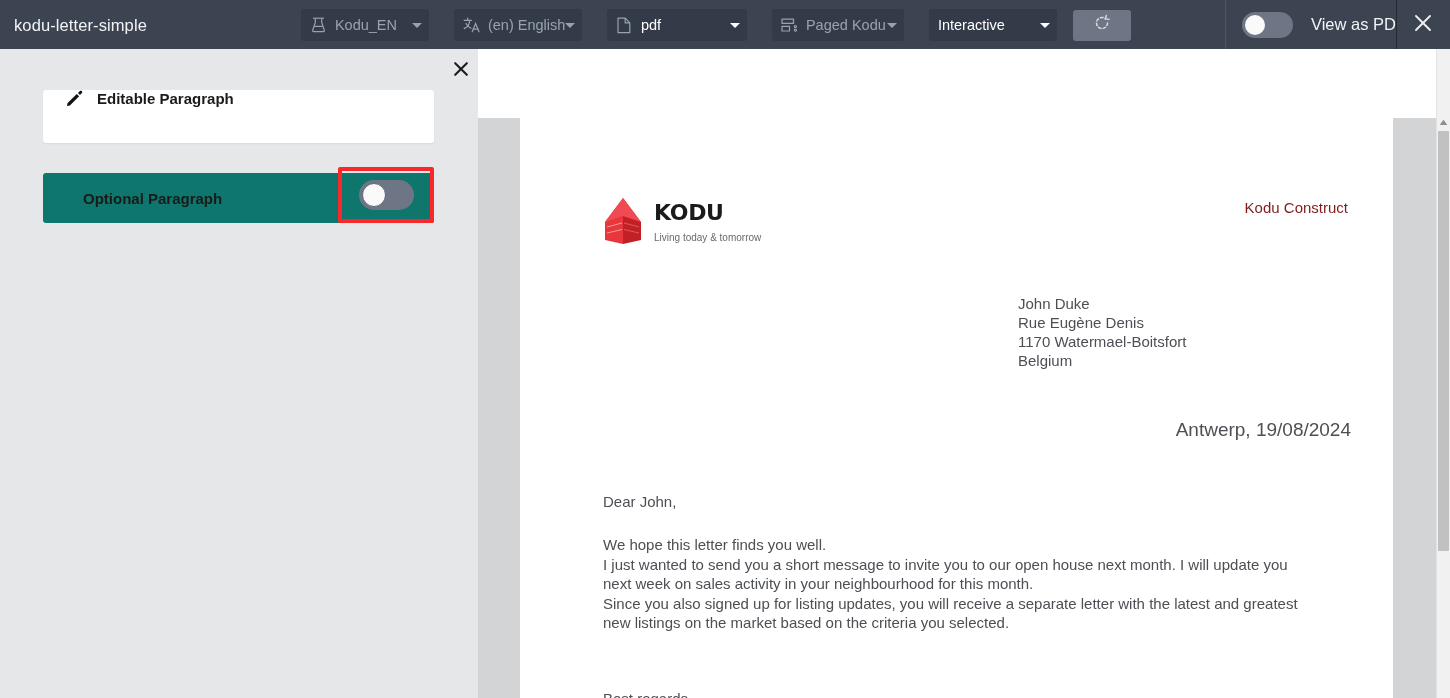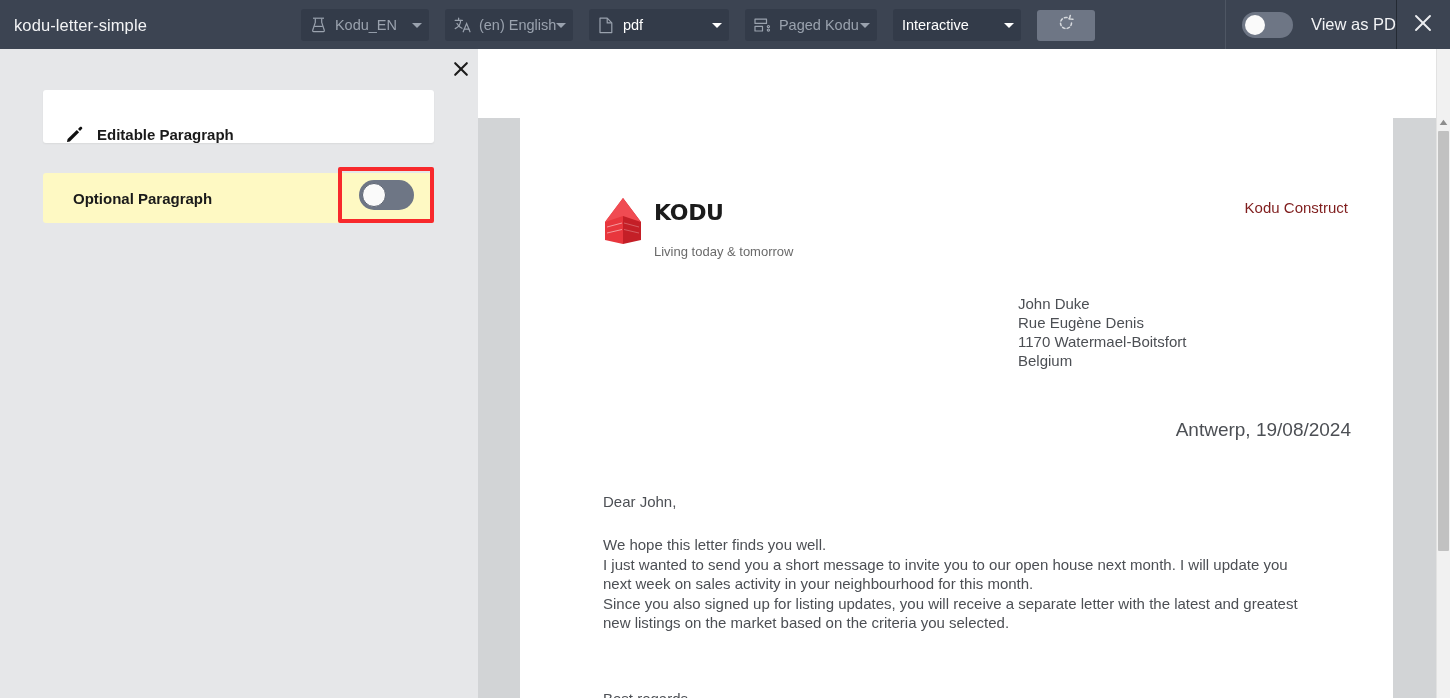--- a/index.html
+++ b/index.html
@@ -134,37 +134,37 @@
     width: 24px; height: 24px;
     display: flex; align-items: center; justify-content: center;
     cursor: pointer;
   }
   .card-editable {
     position: absolute;
     left: 43px; top: 41px;
     width: 391px; height: 53px;
     background: #ffffff;
     border-radius: 3px;
-    display: flex; align-items: flex-end;
+    display: flex; align-items: flex-start;
     padding-left: 23px;
     box-shadow: 0 1px 2px rgba(0,0,0,.06);
     cursor: pointer;
   }
   .card-editable .pencil { margin-right: 14px; display: flex; }
   .card-editable .lbl {
     font-size: 15px; font-weight: bold; color: #1a1a1a;
   }
   .row-optional {
     position: absolute;
     left: 43px; top: 124px;
     width: 391px; height: 50px;
-    background: #fef9c3;
+    background: #0f766e;
     border-radius: 3px;
     display: flex; align-items: center;
-    padding-left: 30px;
+    padding-left: 40px;
     cursor: pointer;
   }
   .row-optional .lbl {
     font-size: 15px; font-weight: bold; color: #1a1a1a;
   }
   .opt-toggle-highlight {
     position: absolute;
     left: 338px; top: 118px;
     width: 96px; height: 56px;
     border: 4px solid #f8292c;
@@ -216,21 +216,21 @@
     display: flex; align-items: flex-start;
   }
   .logo-house { margin-right: 7px; }
   .logo-text { display: flex; flex-direction: column; padding-top: 6px; }
   .logo-kodu {
     font-size: 22px; font-weight: bold; color: #1b1b1b;
     letter-spacing: -0.3px; line-height: 1;
     font-family: "DejaVu Sans", sans-serif;
   }
   .logo-tag {
-    font-size: 13px; color: #6a6a6a; margin-top: 21px;
+    font-size: 10px; color: #6a6a6a; margin-top: 9px;
     line-height: 1; white-space: nowrap;
   }
 
   .company {
     position: absolute;
     right: 45px; top: 81px;
     font-size: 15px; color: #7f1d1d;
     white-space: nowrap;
   }
   .addr {
@@ -282,21 +282,21 @@
     background: #c1c1c1;
     border-radius: 1px;
   }
 </style>
 </head>
 <body>
 
 <div class="topbar">
   <div class="topbar-title">kodu-letter-simple</div>
   <div class="topbar-spacer" style="width:154px"></div>
-  <div id="controls-host" style="display:flex;align-items:center;">
+  <div id="controls-host" style="display:flex;align-items:center;gap:9px;">
       <div class="ctrl" style="width: 128px;">
         <span class="ic">
           <svg width="15" height="16" viewBox="0 0 15 16" fill="none" stroke="#9aa2ae" stroke-width="1.2" stroke-linejoin="round">
             <path d="M2 1.2 H13"></path>
             <path d="M4.3 1.4 V5.4 L1.7 13.2 A1 1 0 0 0 2.6 14.6 H12.4 A1 1 0 0 0 13.3 13.2 L10.7 5.4 V1.4"></path>
             <path d="M3.2 9.4 H11.8"></path>
           </svg>
         </span>
         <span class="ctrl-label">Kodu_EN</span>
         <span class="caret"></span>

